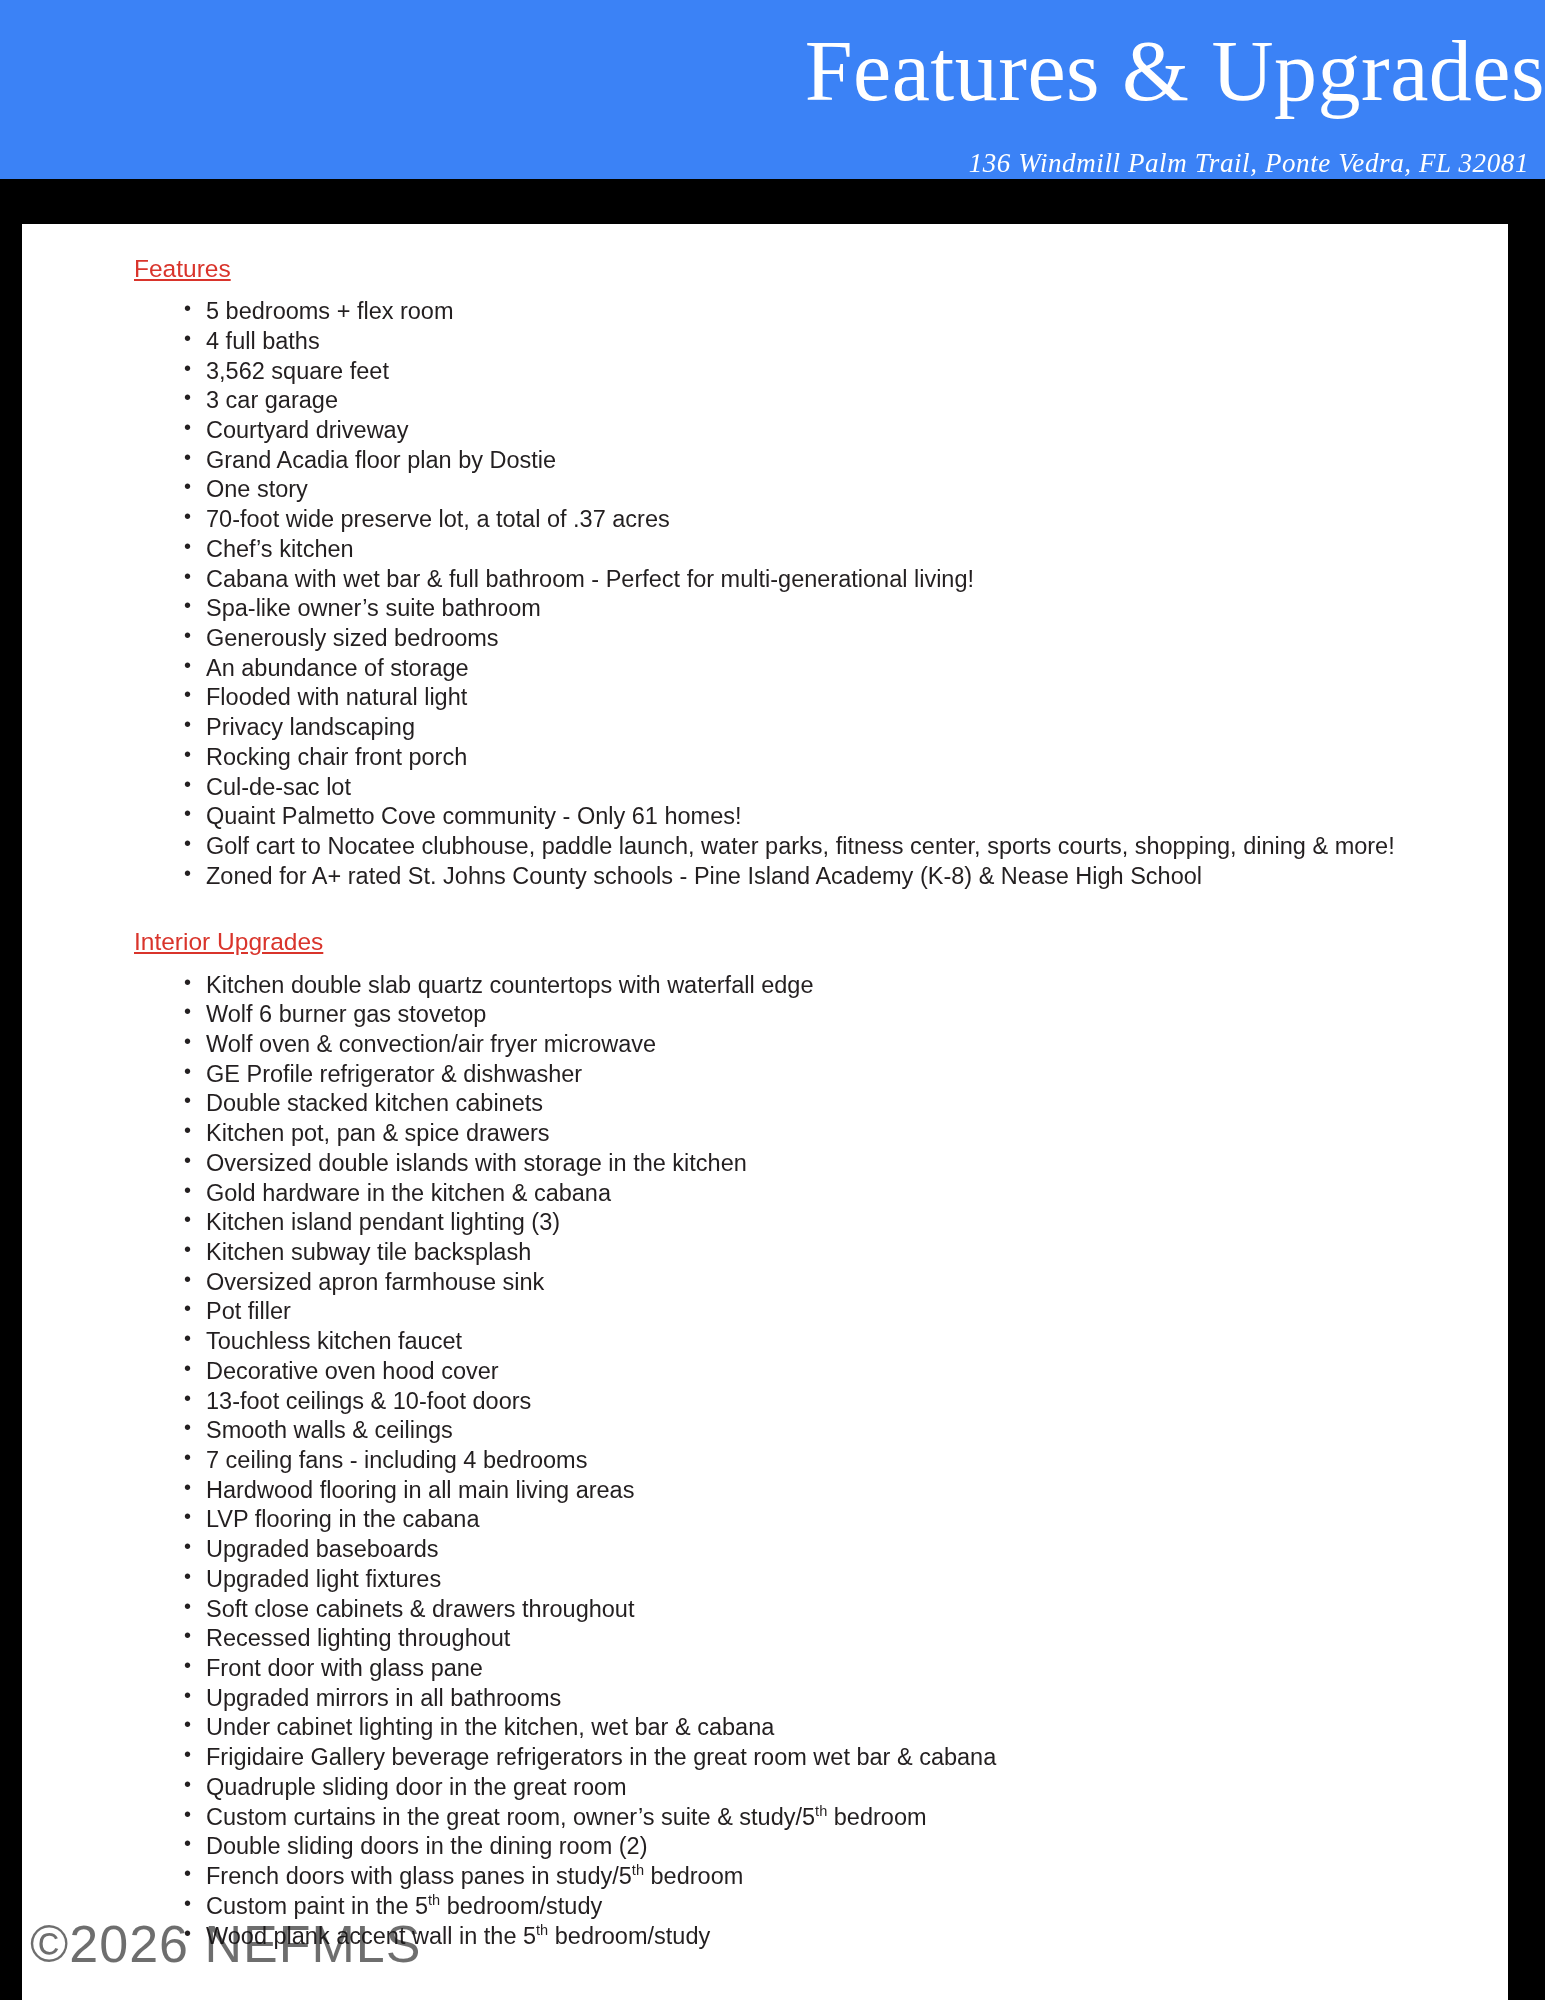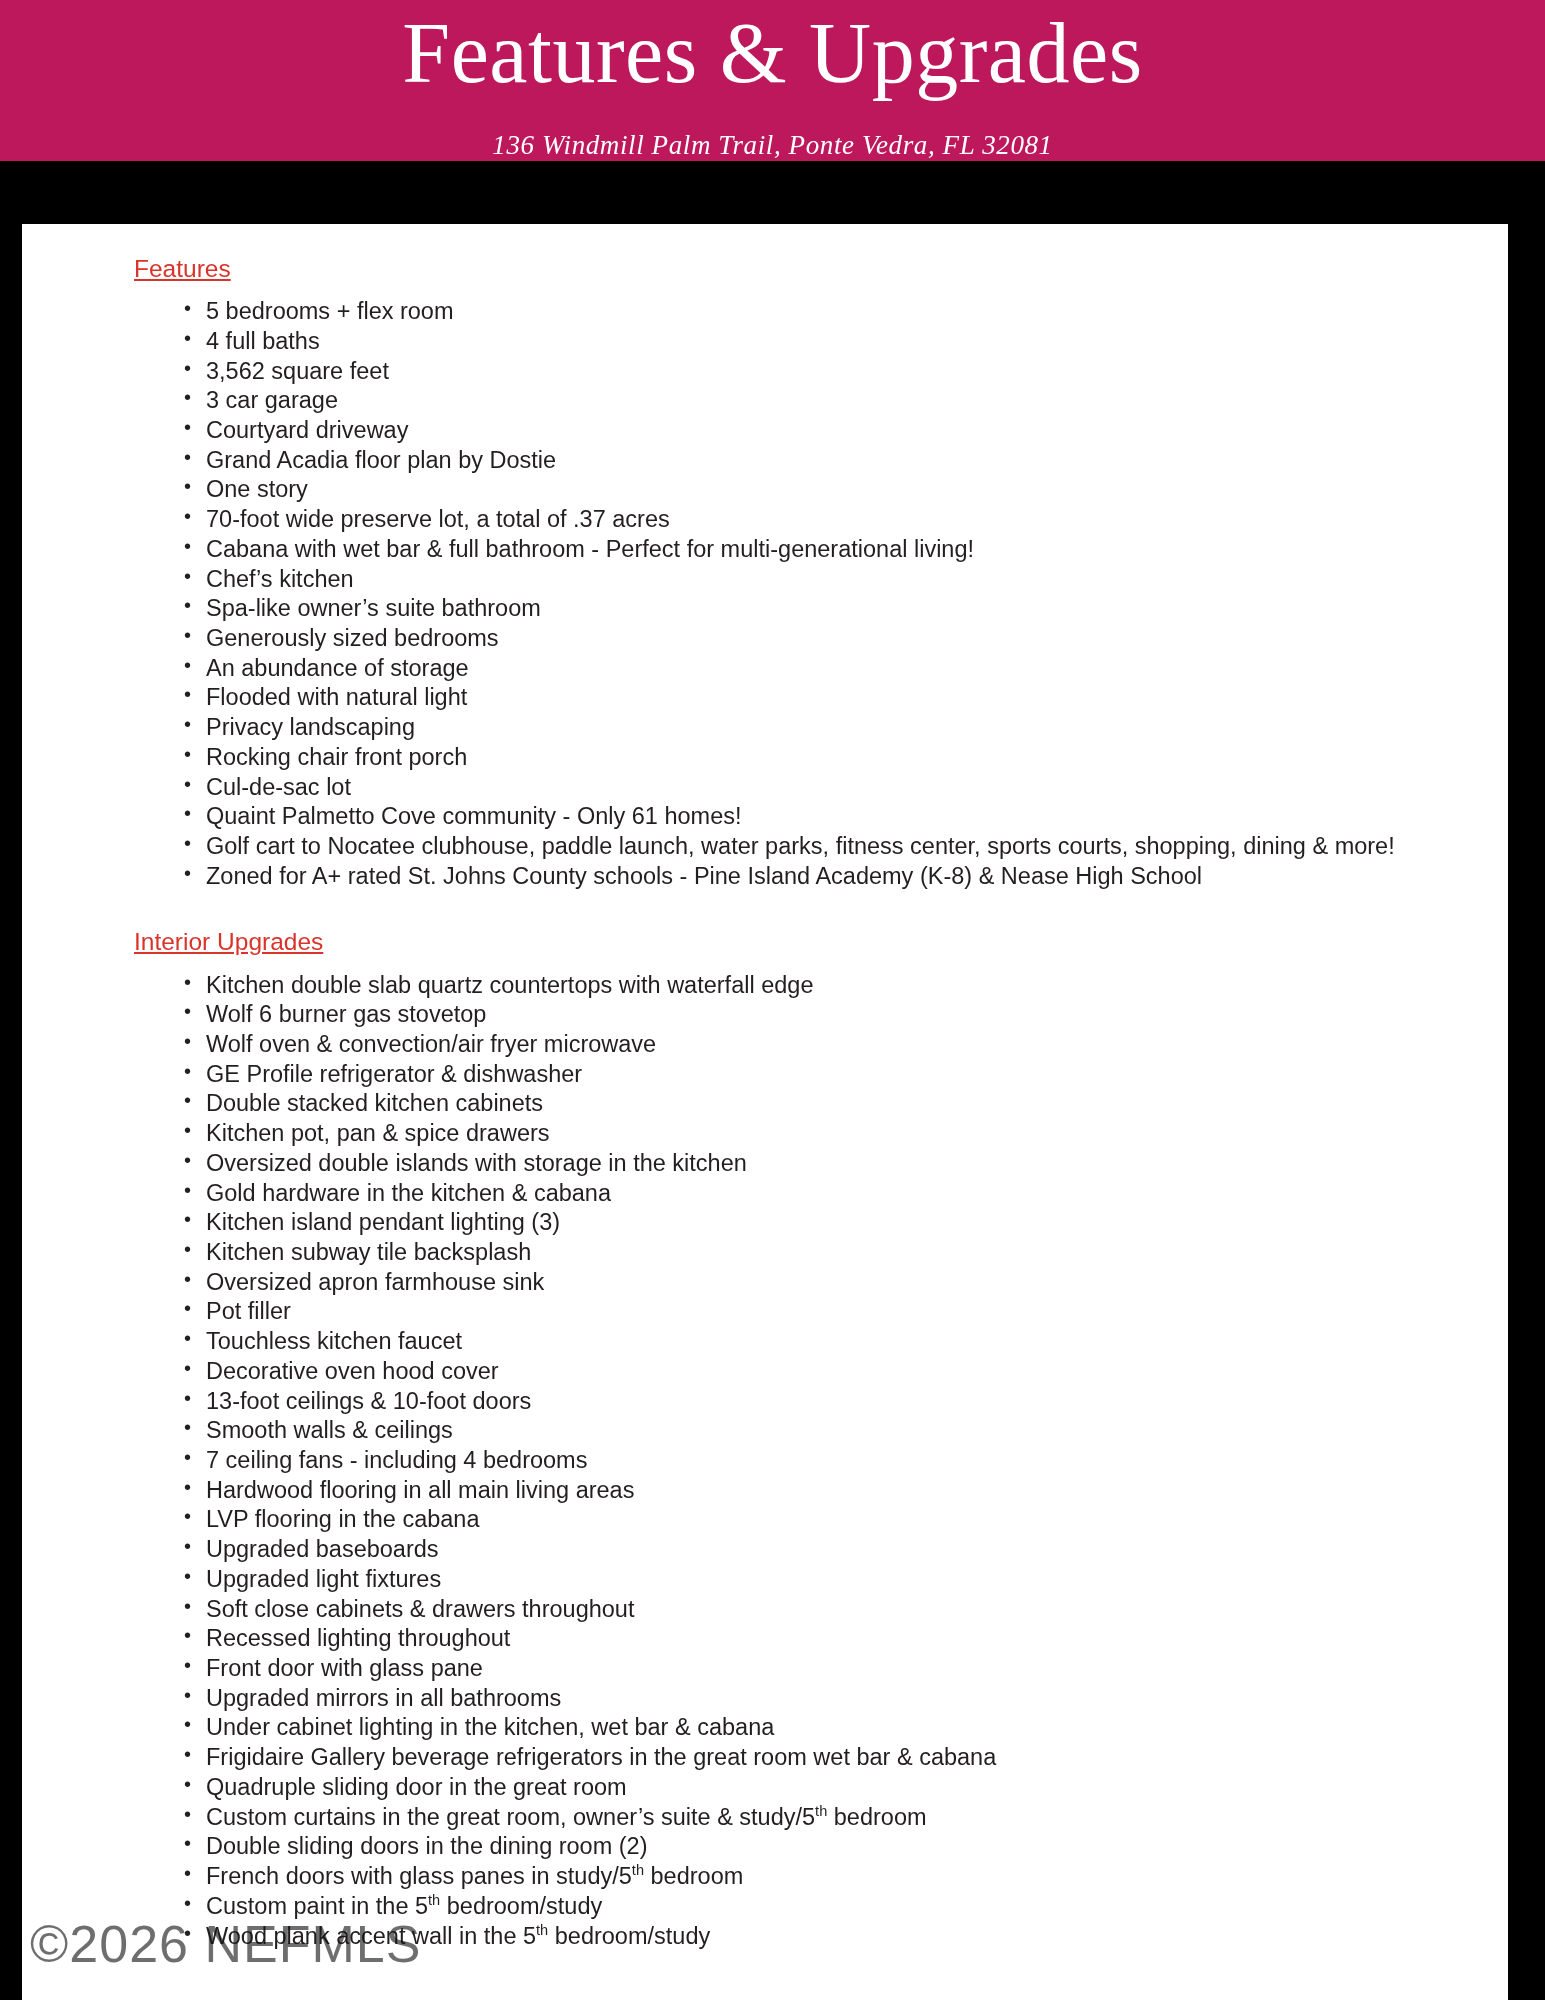--- a/index.html
+++ b/index.html
@@ -10,23 +10,23 @@
     width: 1545px;
     height: 2000px;
     background: #000000;
     font-family: "Liberation Sans", sans-serif;
     overflow: hidden;
     position: relative;
   }
 
   .header {
     width: 100%;
-    background: #be185d;
-    text-align: center;
-    padding-top: 10px;
+    background: #3b82f6;
+    text-align: right;
+    padding-top: 28px;
     box-sizing: border-box;
   }
 
   .doc-title {
     font-family: "Liberation Serif", serif;
     color: #ffffff;
     font-size: 86px;
     line-height: 1.0;
     font-weight: 400;
     letter-spacing: 0.5px;
@@ -138,22 +138,22 @@
     <h2 class="section-heading">Features </h2>
     <ul class="bullets" id="list-0">
         <li>5 bedrooms + flex room</li>
         <li>4 full baths</li>
         <li>3,562 square feet</li>
         <li>3 car garage</li>
         <li>Courtyard driveway</li>
         <li>Grand Acadia floor plan by Dostie</li>
         <li>One story</li>
         <li>70-foot wide preserve lot, a total of .37 acres</li>
+        <li>Chef’s kitchen</li>
         <li>Cabana with wet bar &amp; full bathroom - Perfect for multi-generational living!</li>
-        <li>Chef’s kitchen</li>
         <li>Spa-like owner’s suite bathroom</li>
         <li>Generously sized bedrooms</li>
         <li>An abundance of storage</li>
         <li>Flooded with natural light</li>
         <li>Privacy landscaping</li>
         <li>Rocking chair front porch</li>
         <li>Cul-de-sac lot</li>
         <li>Quaint Palmetto Cove community - Only 61 homes!</li>
         <li>Golf cart to Nocatee clubhouse, paddle launch, water parks, fitness center, sports courts, shopping, dining &amp; more!</li>
         <li>Zoned for A+ rated St. Johns County schools - Pine Island Academy (K-8) &amp; Nease High School</li>

